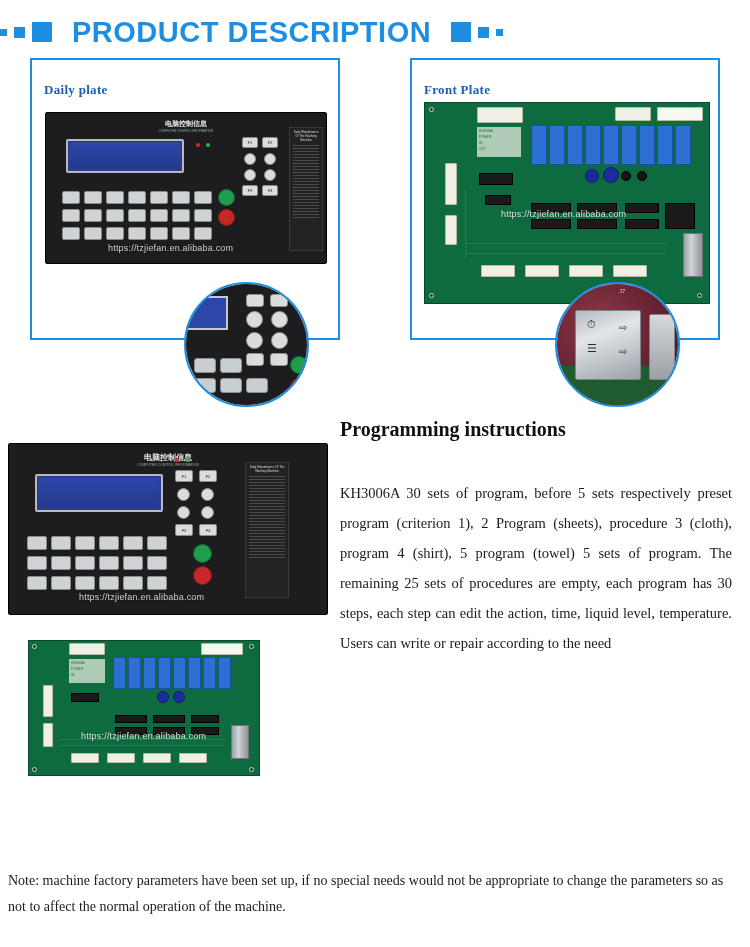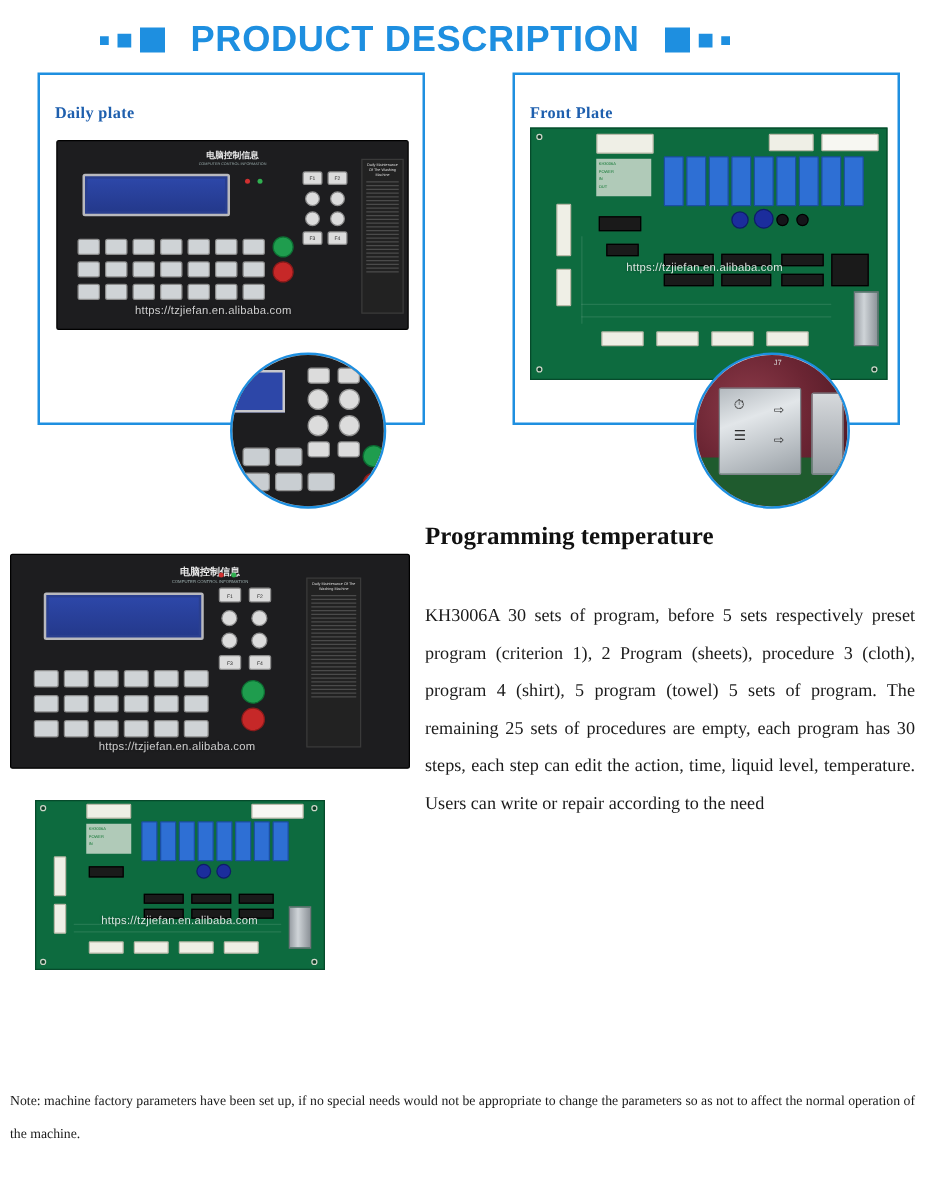--- a/index.html
+++ b/index.html
@@ -13,21 +13,21 @@
   .page {
     position: relative;
     width: 750px; height: 947px;
     overflow: hidden;
   }
 
   
   .header {
     position: absolute;
     top: 8px; left: 0; width: 664px; height: 48px;
-    display: flex; align-items: center; justify-content: center;
+    display: flex; align-items: center; justify-content: flex-start;
     gap: 20px;
   }
   .sq { display: inline-block; background: #1e8fe0; }
   .sq.s1 { width: 7px; height: 7px; }
   .sq.s2 { width: 11px; height: 11px; }
   .sq.s3 { width: 20px; height: 20px; }
   .dots-left, .dots-right { display: flex; align-items: center; gap: 7px; }
   .header-title {
     font-family: "Liberation Sans", sans-serif;
     font-weight: bold;
@@ -273,21 +273,21 @@
     line-height: 30px;
     color: #1a1a1a;
     text-align: justify;
   }
 
   #note {
     position: absolute;
     left: 8px; top: 868px;
     width: 734px;
     font-family: "Liberation Serif", serif;
-    font-size: 11px;
+    font-size: 14px;
     line-height: 26px;
     color: #1a1a1a;
   }
 
   #ctrl-bottom-wrap { position: absolute; left: 8px; top: 443px; width: 320px; height: 175px; }
   #pcb-bottom-wrap  { position: absolute; left: 28px; top: 640px; width: 232px; height: 140px; }
 </style>
 </head>
 <body>
 
@@ -485,21 +485,21 @@
       <div class="rz-metal" style="left:18px; top:26px; width:66px; height:70px;"></div>
       <div class="rz-sym" style="left:30px; top:34px;">⏱</div>
       <div class="rz-sym" style="left:62px; top:38px; font-size:10px;">⇨</div>
       <div class="rz-sym" style="left:30px; top:58px;">☰</div>
       <div class="rz-sym" style="left:62px; top:62px; font-size:10px;">⇨</div>
       <div class="rz-text" style="left:62px; top:4px;">J7</div>
       <div class="rz-metal" style="left:92px; top:30px; width:26px; height:66px; background:linear-gradient(180deg,#d6d9dc,#9aa0a6);"></div>
     </div>
   </div>
 
-  <div id="prog-heading">Programming temperature</div>
+  <div id="prog-heading">Programming instructions</div>
   <div id="prog-body">KH3006A 30 sets of program, before 5 sets respectively preset program (criterion 1), 2 Program (sheets), procedure 3 (cloth), program 4 (shirt), 5 program (towel) 5 sets of program. The remaining 25 sets of procedures are empty, each program has 30 steps, each step can edit the action, time, liquid level, temperature. Users can write or repair according to the need</div>
 
   <div id="ctrl-bottom-wrap">
     <div class="ctrl" style="left:0; top:0; width:320px; height:172px;">
       <div class="brand" style="top:8px;">
         <span class="cn" style="font-size:8px;">电脑控制信息</span>
         <span class="en" style="font-size:3.4px;">COMPUTER CONTROL INFORMATION</span>
       </div>
 
       <div class="lcd" style="left:26px; top:30px; width:128px; height:38px;">

